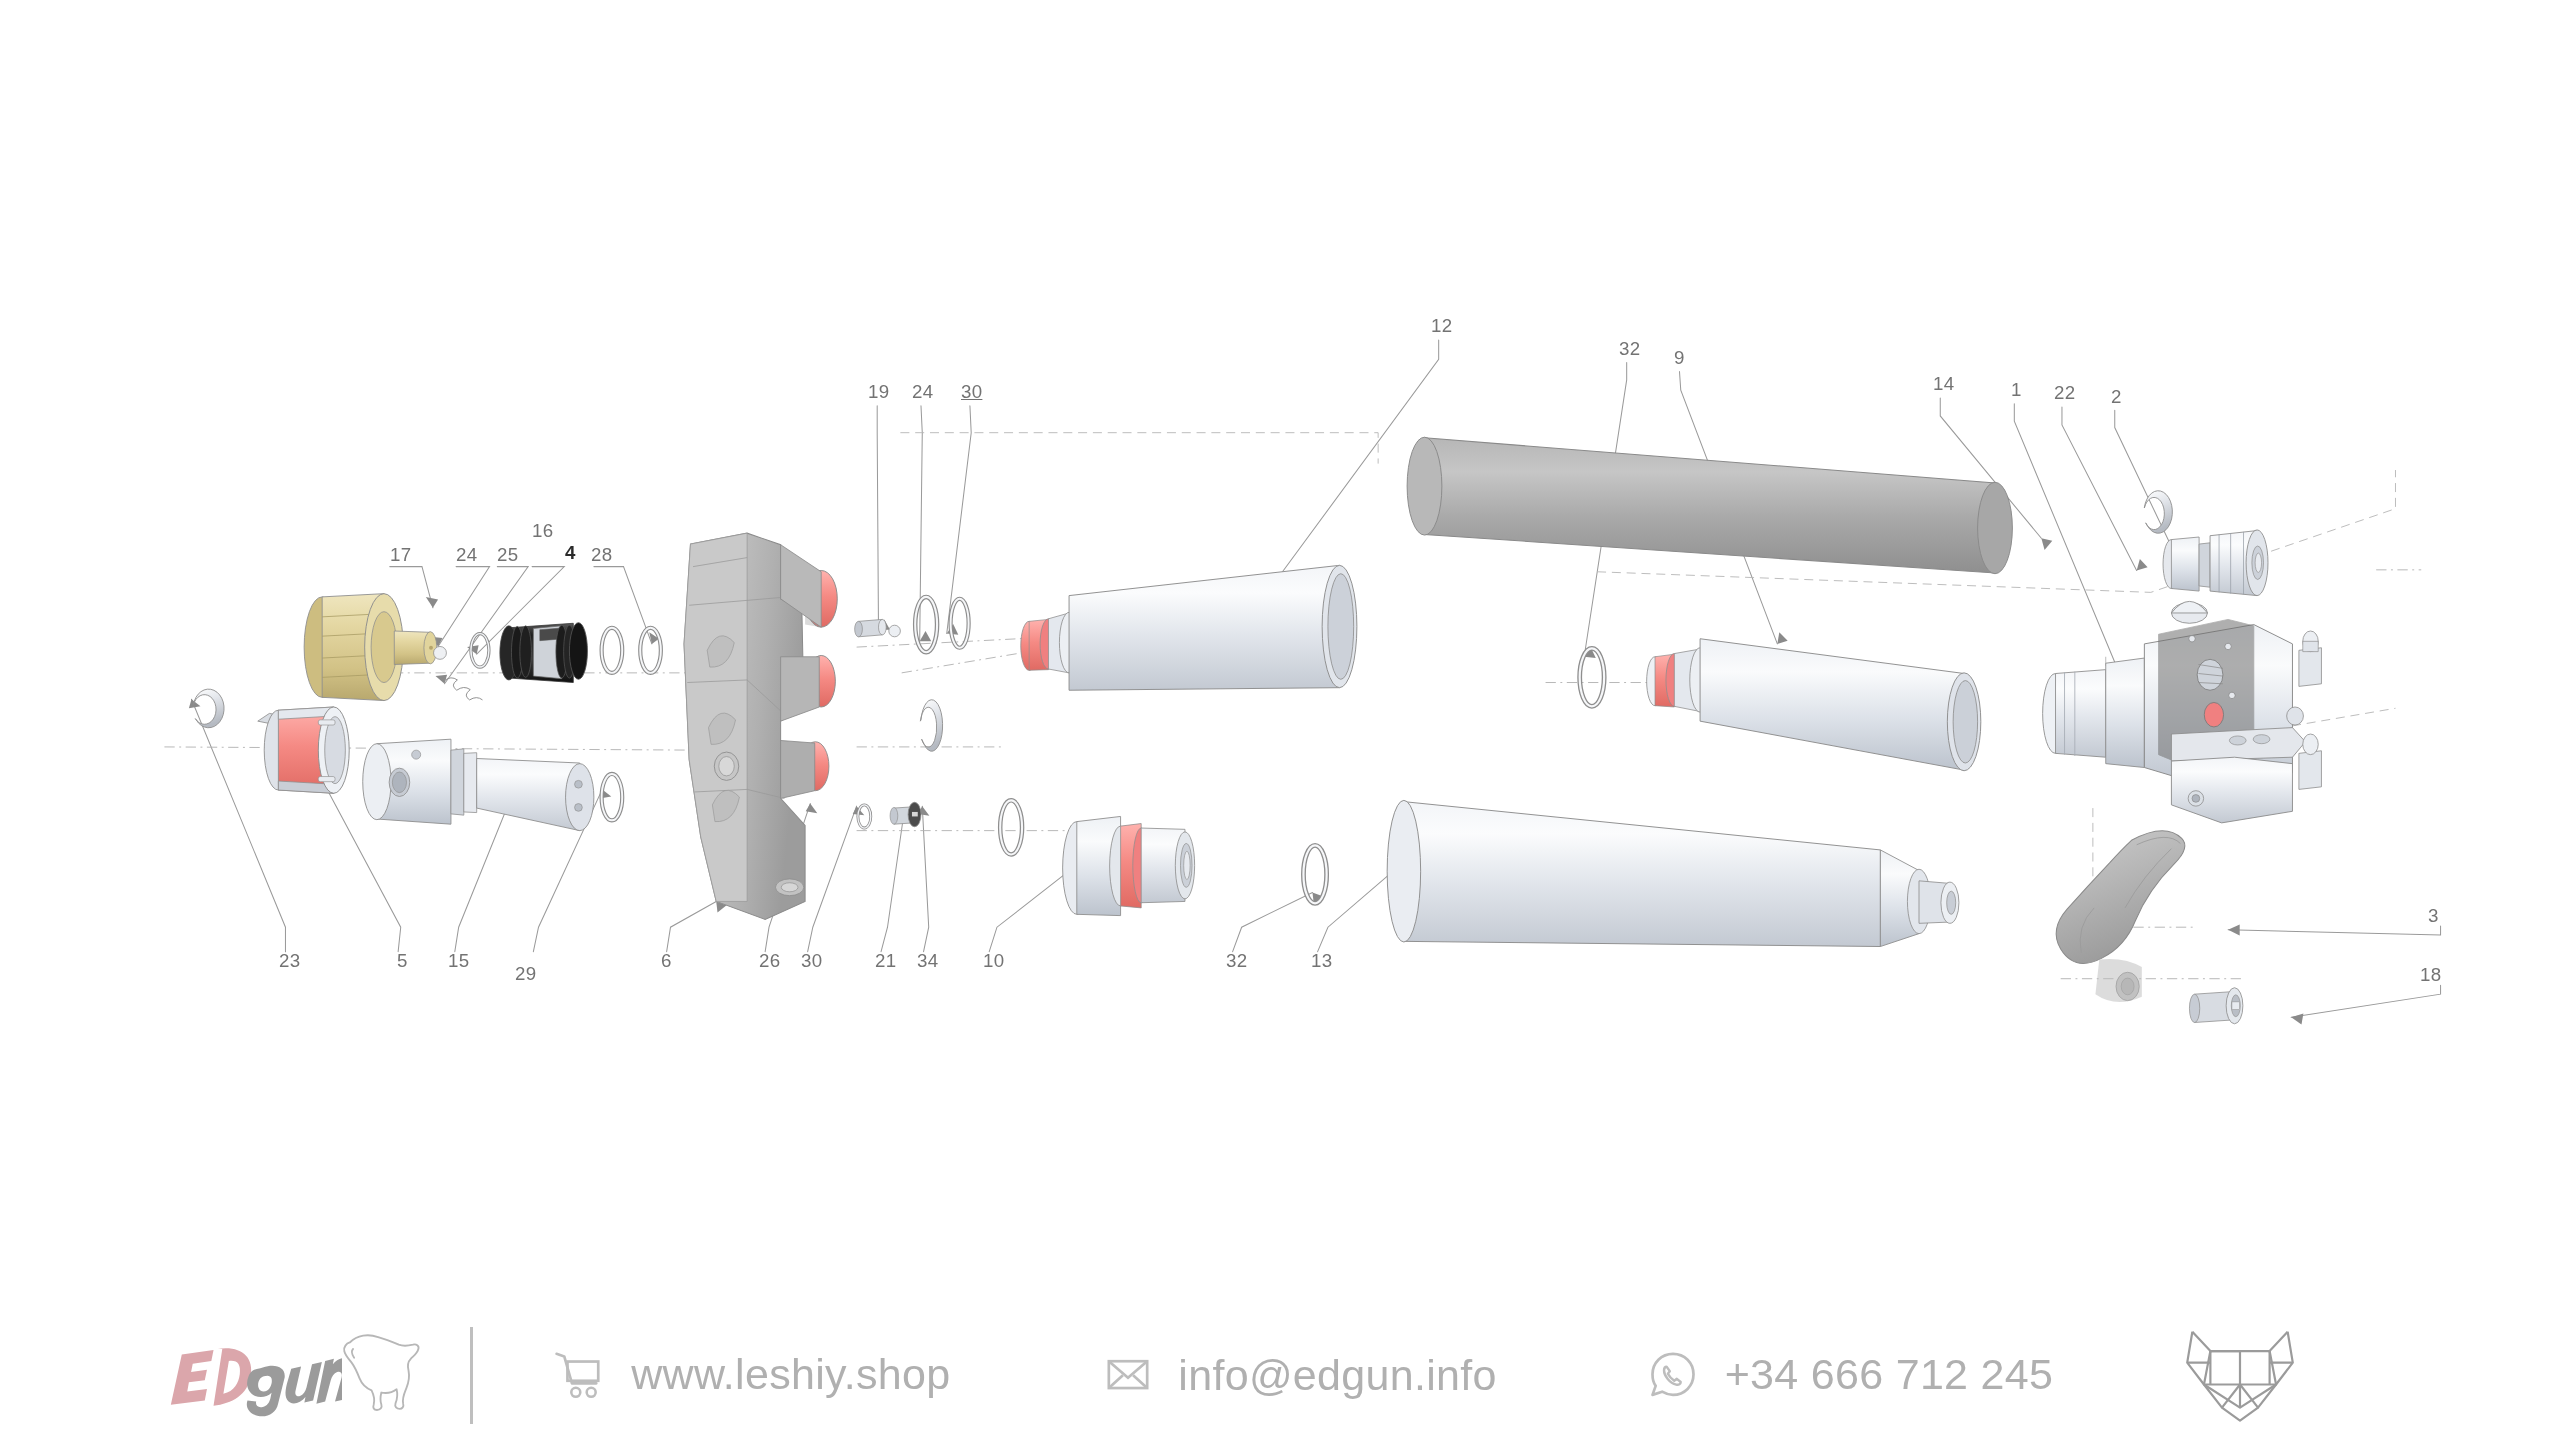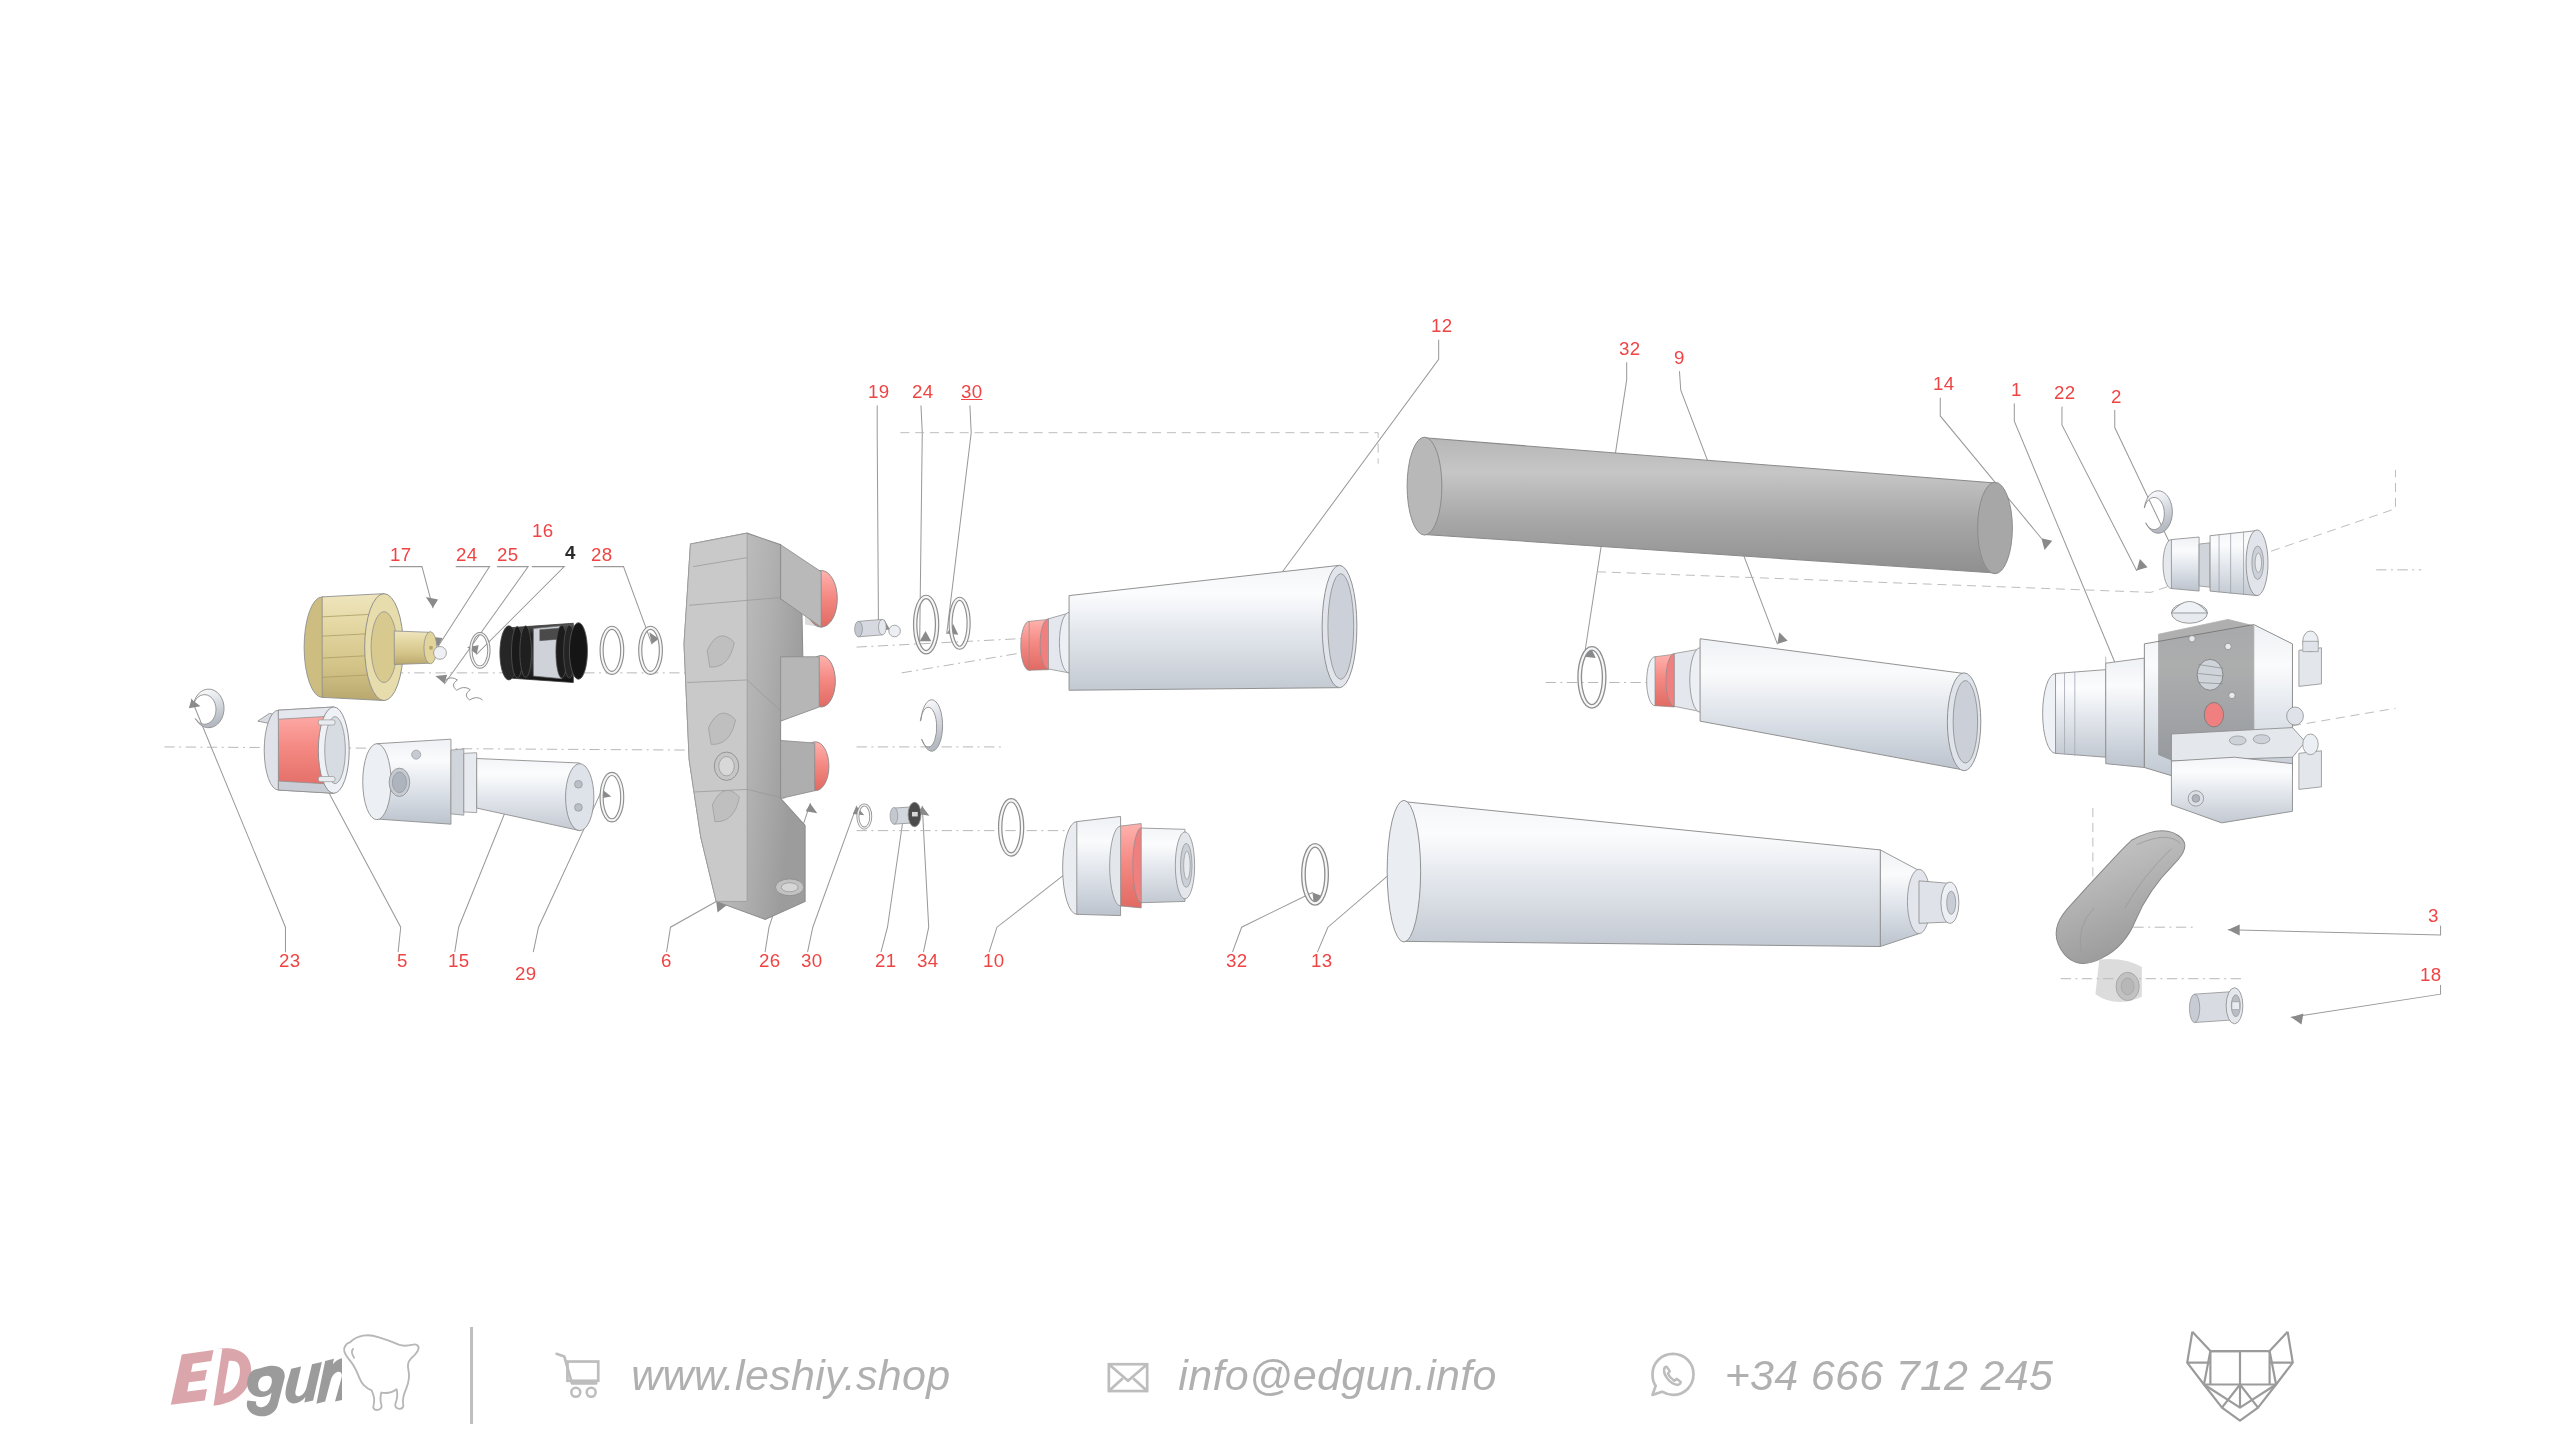--- a/index.html
+++ b/index.html
@@ -12,38 +12,38 @@
   #page{position:relative;width:2576px;height:1449px;background:#fff;}
 
   
   #diagram{position:absolute;left:0;top:0;width:2576px;height:1159px;}
   #diagram svg{position:absolute;left:0;top:0;}
 
   .callout-num{
     position:absolute;
     font-family:"Liberation Sans", sans-serif;
     font-size:18.7px;
-    color:#ef4444;
+    color:#737373;
     letter-spacing:0.3px;
     white-space:nowrap;
     line-height:1;
     user-select:none;
   }
   .callout-num.bold{color:#2b2b2b;font-weight:bold;}
 
   
   #footer{
     position:absolute;left:0;top:1301px;width:2576px;height:148px;
     display:flex;align-items:center;
   }
   .fg{display:flex;align-items:center;}
   #logo-block{margin-left:161px;width:270px;display:flex;align-items:flex-end;}
   #divider{width:3.2px;height:97px;background:#bfbfbf;margin-left:39px;margin-right:0px;}
 
-  .contact{display:flex;align-items:flex-end;font-style:italic;}
+  .contact{display:flex;align-items:flex-start;}
   #c1{margin-left:81px;}
   #c2{margin-left:155px;}
   #c3{margin-left:151px;}
   .contact .ico{margin-right:27px;display:block;}
   .contact .txt{
     font-family:"Liberation Sans", sans-serif;
     font-size:43px;color:#b0b0b0;font-weight:300;white-space:nowrap;
     letter-spacing:0.3px;
   }
   #wolf{margin-left:129px;}

